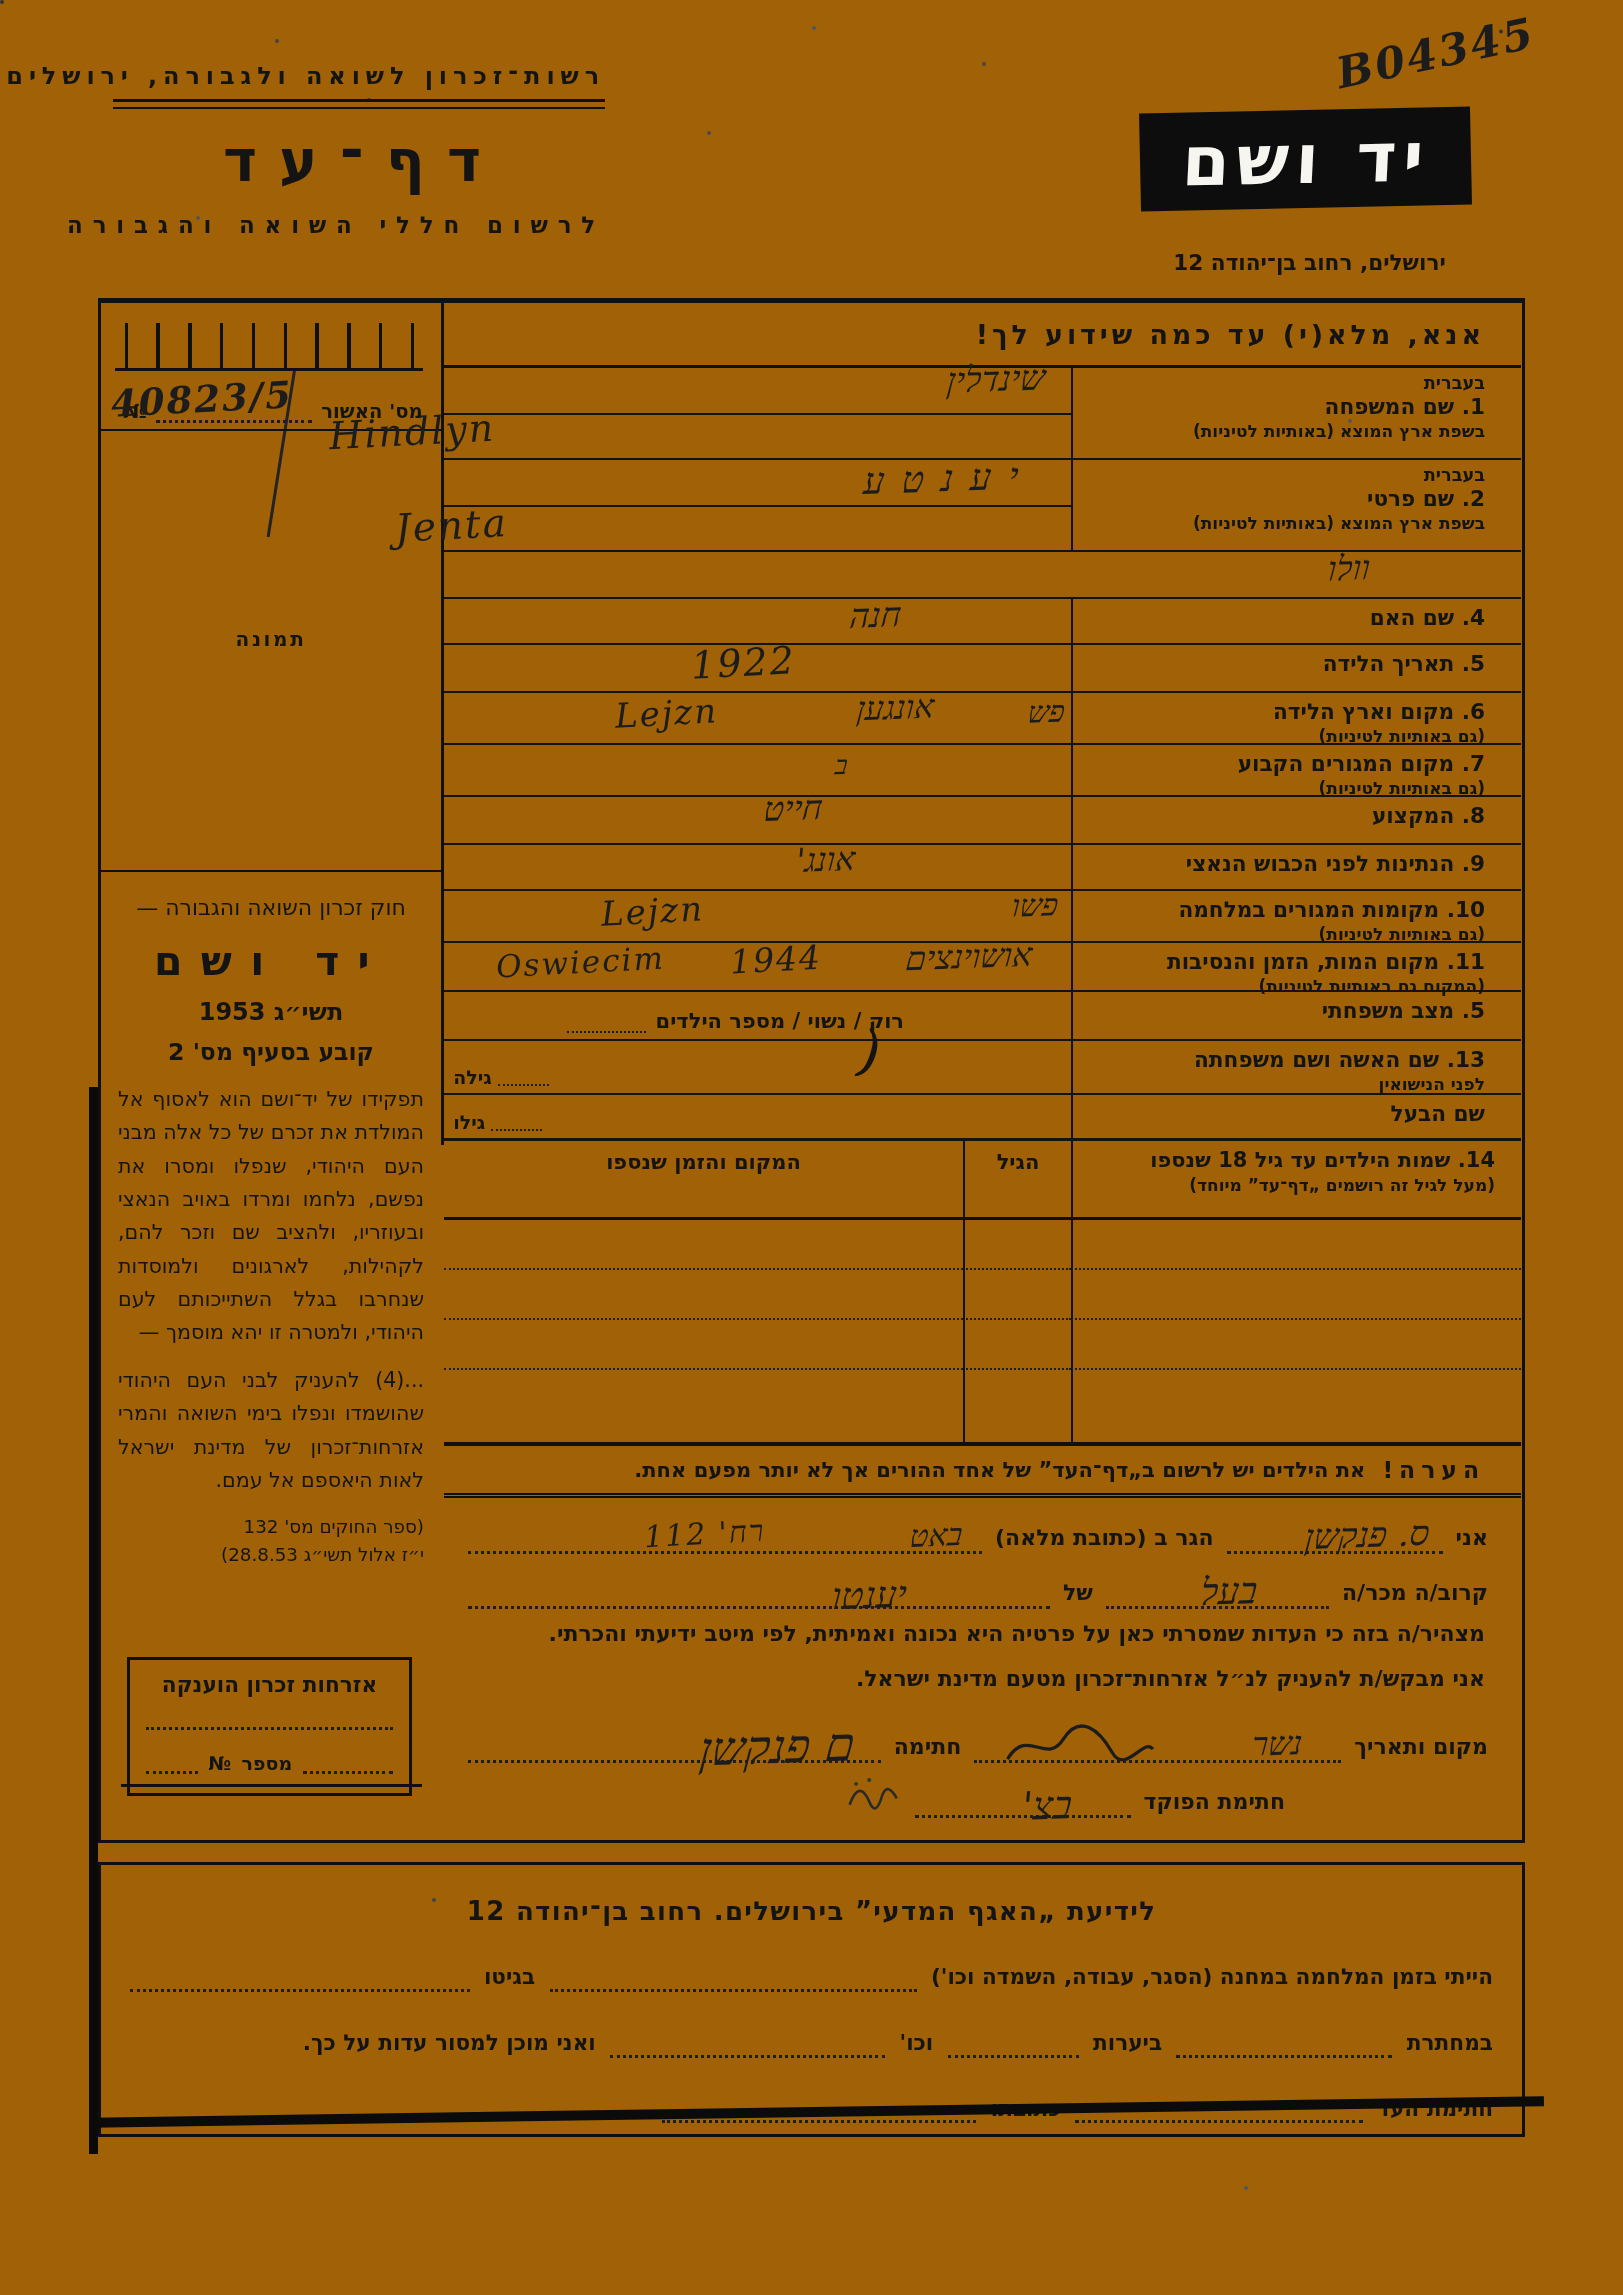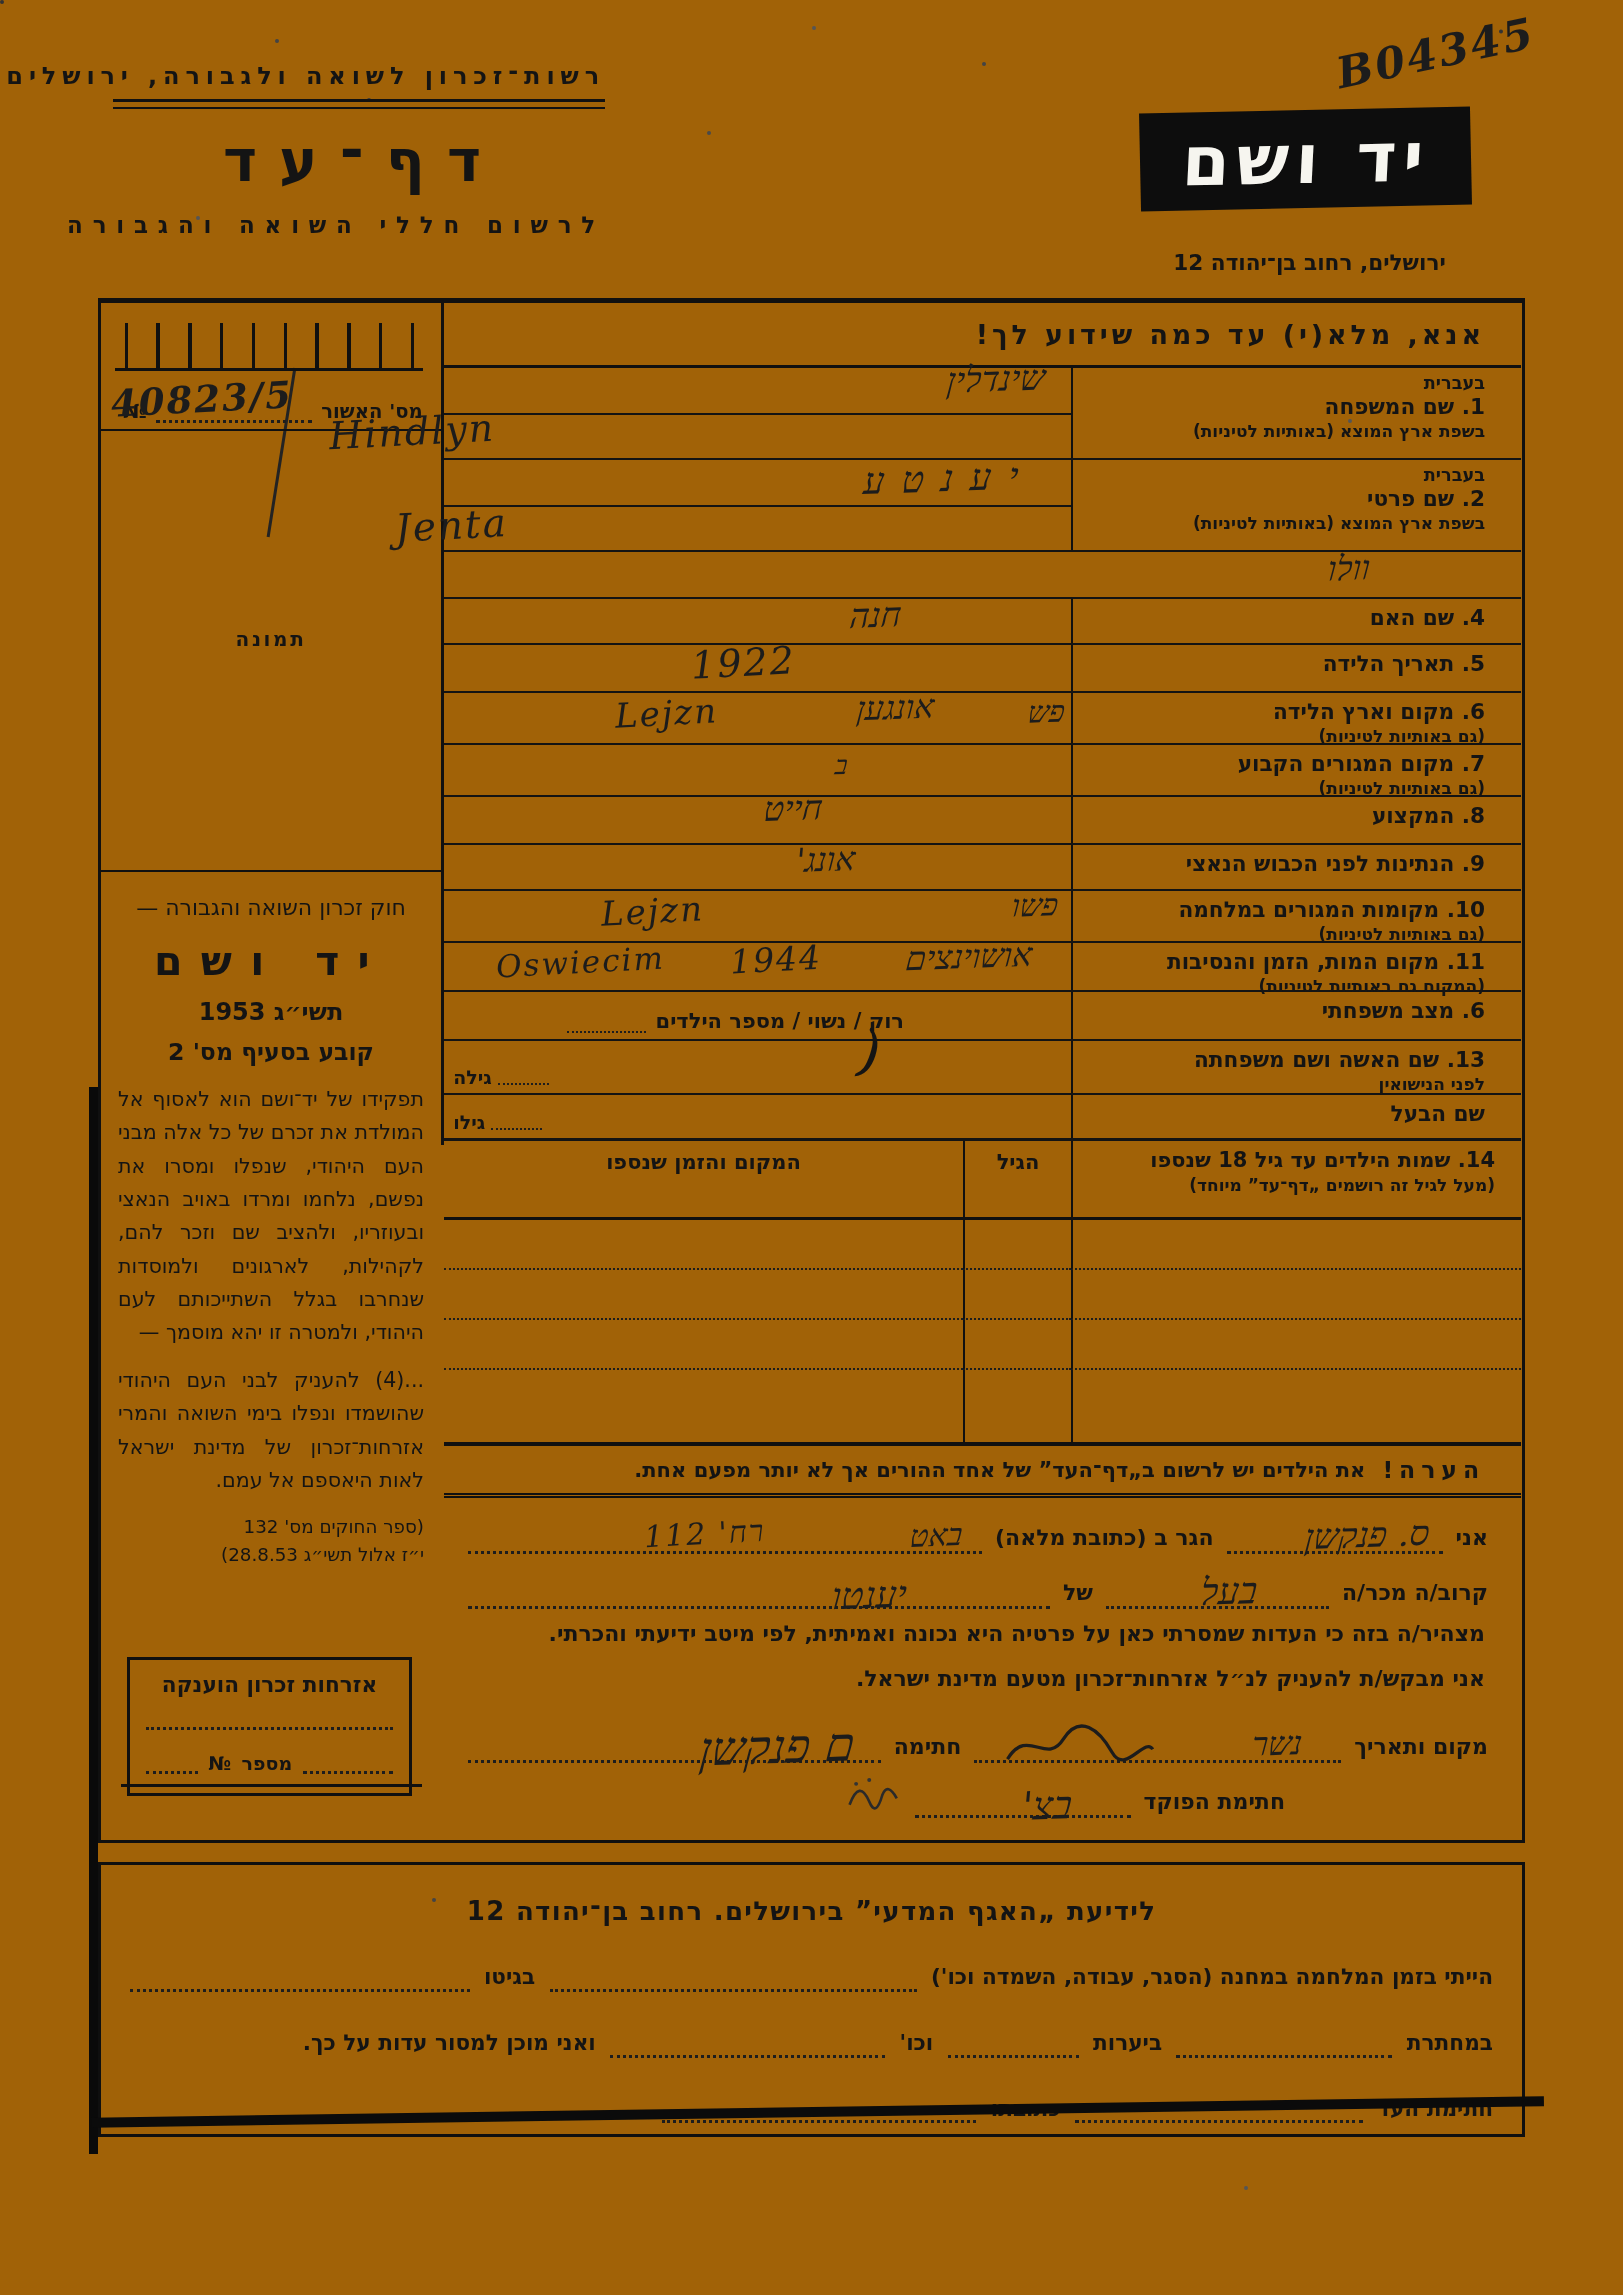--- a/index.html
+++ b/index.html
@@ -60,21 +60,21 @@
   .instr{height:65px; border-bottom:3.3px solid #101010; display:flex; align-items:center; justify-content:flex-start;
          padding-right:36px; font-size:27px; font-weight:bold; letter-spacing:3.9px; box-sizing:border-box;}
   .frow{display:flex; border-bottom:2px solid #131313; box-sizing:border-box;}
   .lblc{width:450px; border-left:2.6px solid #101010; box-sizing:border-box; text-align:right;
         padding:5.2px 36px 3.9px 7.9px; flex:none;}
   .lbl-lang{font-size:17.7px; font-weight:bold;}
   .lbl-main{font-size:21.6px; font-weight:bold; margin-top:1.3px; white-space:nowrap;}
   .lbl-sub{font-size:17px; font-weight:bold; margin-top:1.3px; white-space:nowrap;}
   .entc{flex:1; position:relative;}
   .split{position:absolute; right:0; left:0; top:50%; border-bottom:2px solid #131313;}
-  .agetag{position:absolute; left:9.2px; bottom:5.2px; display:flex; align-items:flex-start; gap:6px;}
+  .agetag{position:absolute; left:9.2px; bottom:5.2px; display:flex; align-items:center; gap:6px;}
   .agetag .lab{font-size:19px; font-weight:bold;}
   .agetag .d{width:51px; height:17px; border-bottom:2.6px dotted #1d1d1d;}
   .mstat{position:absolute; right:167px; bottom:6.5px; display:flex; align-items:flex-end; gap:9.2px;}
   .mstat .lab{font-size:21px; font-weight:bold; white-space:nowrap;}
   .mstat .d{width:79px; height:15.7px; border-bottom:2.6px dotted #1d1d1d;}
   .penmark{position:absolute; right:190px; top:-22px; font-size:56px; transform:rotate(18deg); font-family:"DejaVu Serif",serif;}
   
   .ctable{border-bottom:4.6px solid #101010;}
   .ctable .hd{display:flex; border-bottom:3.3px solid #101010;}
   .c-names{width:450px; border-left:2.6px solid #101010; box-sizing:border-box; padding:6.5px 26px 5.2px 6.5px; text-align:right;}
@@ -298,21 +298,21 @@
         </div>
         <div class="entc">
           <span class="abs hw hw-he" style="right:39px; top:-6.5px; font-size:33px;">אושוינצים</span>
           <span class="abs hw hw-lat" style="right:249px; top:-2.6px; font-size:33px;">1944</span>
           <span class="abs hw hw-lat" style="right:406px; top:1.3px; font-size:31px;">Oswiecim</span>
         </div>
       </div>
 
       <div class="frow" style="height:49px">
         <div class="lblc">
-            <div class="lbl-main">6. מצב משפחתי</div>
+            <div class="lbl-main">5. מצב משפחתי</div>
           </div>
         <div class="entc">
           <div class="mstat">
             <span class="lab">רוק / נשוי / מספר הילדים</span>
             <span class="d"></span>
           </div>
         </div>
       </div>
 
       <div class="frow" style="height:54px">

